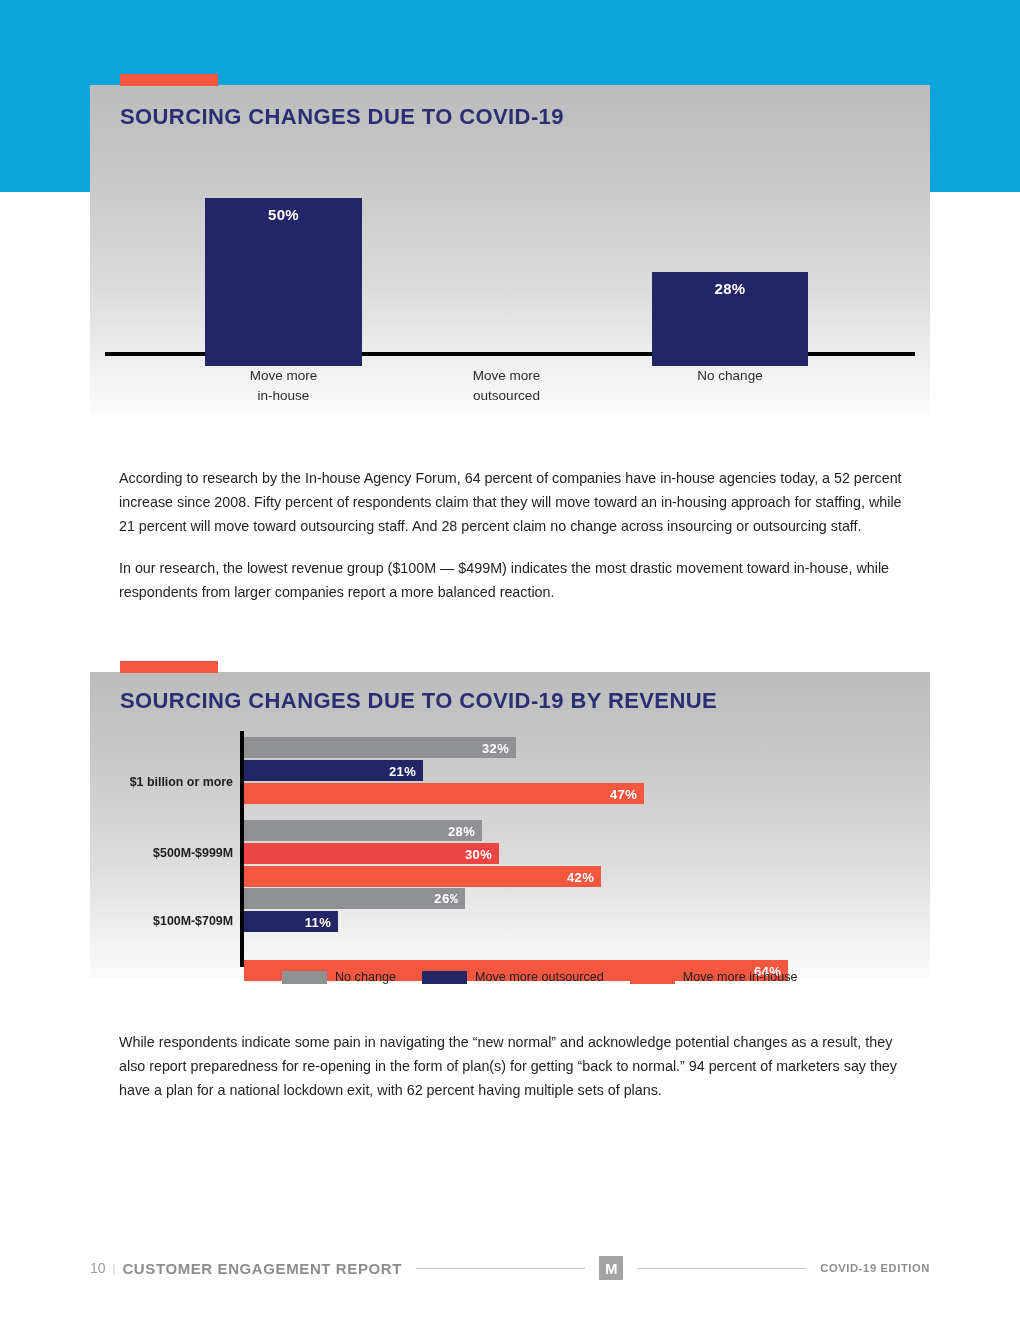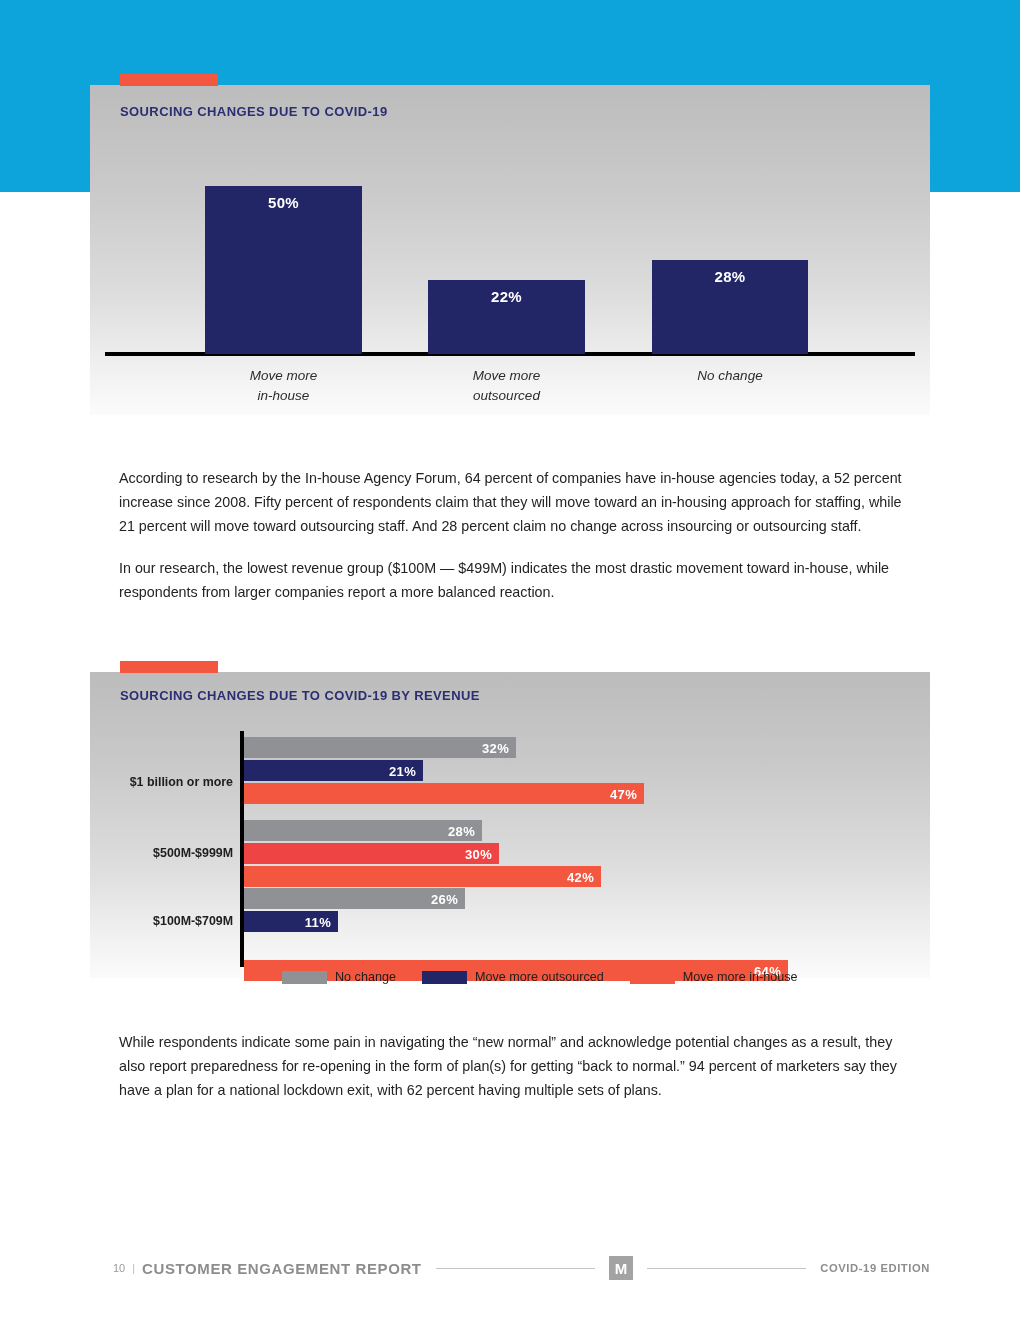--- a/index.html
+++ b/index.html
@@ -33,34 +33,35 @@
   .tab-accent {
     position: absolute;
     width: 98px; height: 12px;
     background: #f4573f;
   }
   #tab1 { left: 120px; top: 74px; }
   #tab2 { left: 120px; top: 661px; }
 
   .panel-title {
     position: absolute;
-    font-size: 13px;
+    font-size: 22px;
     font-weight: bold;
     letter-spacing: 0.4px;
     color: #2b2e72;
   }
   #title1 { left: 120px; top: 104px; }
   #title2 { left: 120px; top: 688px; }
 
   
   #chart1 { position: absolute; left: 0; top: 0; width: 1020px; height: 420px; }
   .vbar {
     position: absolute;
     background: #222566;
     bottom: 0;
+    margin-top: 12px;
   }
   .vbar-value {
     position: absolute;
     left: 0; width: 100%;
     top: 8px;
     text-align: center;
     color: #ffffff;
     font-size: 15px;
     font-weight: bold;
     letter-spacing: 0.3px;
@@ -71,21 +72,20 @@
     width: 810px; height: 4px;
     background: #000000;
   }
   .vcat {
     position: absolute;
     text-align: center;
     font-size: 13.5px;
     color: #2c2c2c;
     line-height: 20px;
     top: 366px;
-    font-style: italic;
   }
 
   
   .body-block { position: absolute; left: 119px; width: 785px; }
   .body-block p {
     font-size: 14.3px;
     line-height: 24px;
     color: #232323;
     margin-bottom: 18px;
   }
@@ -136,21 +136,21 @@
   .legend-swatch { width: 45px; height: 13px; display: inline-block; }
   .legend-label { font-size: 12.6px; color: #1e1e1e; }
 
   
   .footer {
     position: absolute;
     left: 90px; top: 1255px;
     width: 840px; height: 26px;
     display: flex; align-items: center;
   }
-  .footer-page { font-size: 11px; color: #9b9b9b; margin-right: 7px; margin-left: 23px; }
+  .footer-page { font-size: 14px; color: #9b9b9b; margin-right: 7px; }
   .footer-sep { font-size: 11px; color: #bdbdbd; margin-right: 7px; }
   .footer-left {
     font-size: 15px; font-weight: bold; letter-spacing: 0.6px; color: #8d8d8d;
   }
   .footer-rule { flex: 1; height: 1px; background: #c4c4c4; margin: 0 14px; }
   .footer-logo {
     width: 24px; height: 24px;
     background: #a3a3a3;
     color: #ffffff;
     font-size: 15px; font-weight: bold;
@@ -174,23 +174,20 @@
 
   <div id="chart1">
     <div class="vaxis"></div>
   <div class="vbar" style="left: 205px; width: 157px; height: 168px; top: 186px; bottom: auto; background: rgb(34, 37, 102);">
         <div class="vbar-value">50%</div>
       </div>
       <div class="vcat" style="left: 205px; width: 157px;">
         <div>Move more</div>
         <div>in-house</div>
       </div>
-      <div class="vbar" style="left: 428px; width: 157px; height: 74px; top: 280px; bottom: auto; background: rgb(34, 37, 102);">
-        <div class="vbar-value">22%</div>
-      </div>
       <div class="vcat" style="left: 428px; width: 157px;">
         <div>Move more</div>
         <div>outsourced</div>
       </div>
       <div class="vbar" style="left: 652px; width: 156px; height: 94px; top: 260px; bottom: auto; background: rgb(34, 37, 102);">
         <div class="vbar-value">28%</div>
       </div>
       <div class="vcat" style="left: 652px; width: 156px;">
         <div>No change</div>
       </div>
@@ -221,21 +218,21 @@
       <div class="hbar" style="top: 820px; width: 238px; background: rgb(143, 145, 148);">
         <span class="val">28%</span>
       </div>
       <div class="hbar" style="top: 843px; width: 255px; background: #ef4444;">
         <span class="val">30%</span>
       </div>
       <div class="hbar" style="top: 866px; width: 357px; background: rgb(244, 87, 63);">
         <span class="val">42%</span>
       </div>
       <div class="hrow-label" style="left: 108px; top: 913.5px;">$100M-$709M</div>
-      <div class="hbar" style="top: 888px; width: 221px; background: rgb(143, 145, 148);">
+      <div class="hbar" style="top: 888px; width: 221px; background: rgb(143, 145, 148); font-family: Liberation Mono, monospace;">
         <span class="val">26%</span>
       </div>
       <div class="hbar" style="top: 911px; width: 94px; background: rgb(34, 37, 102);">
         <span class="val">11%</span>
       </div>
       <div class="hbar" style="top: 960px; width: 544px; background: rgb(244, 87, 63);">
         <span class="val">64%</span>
       </div>
     </div>
 

